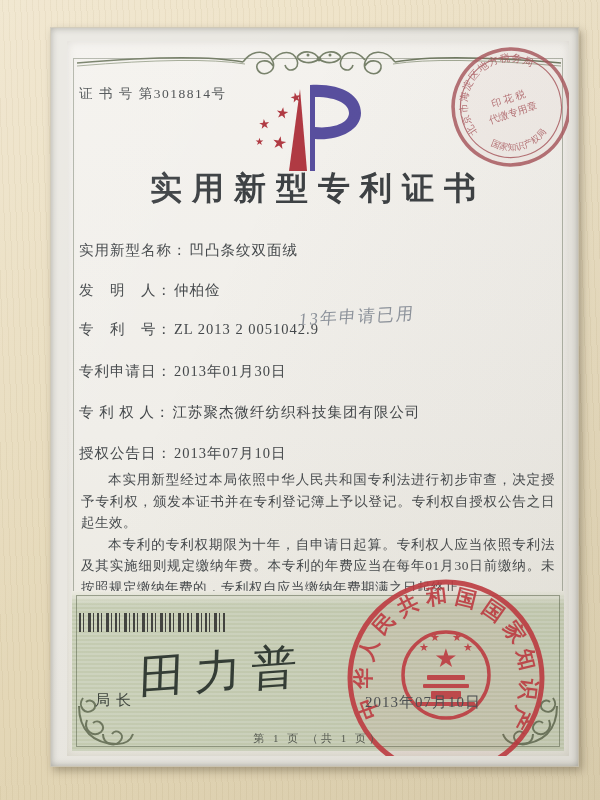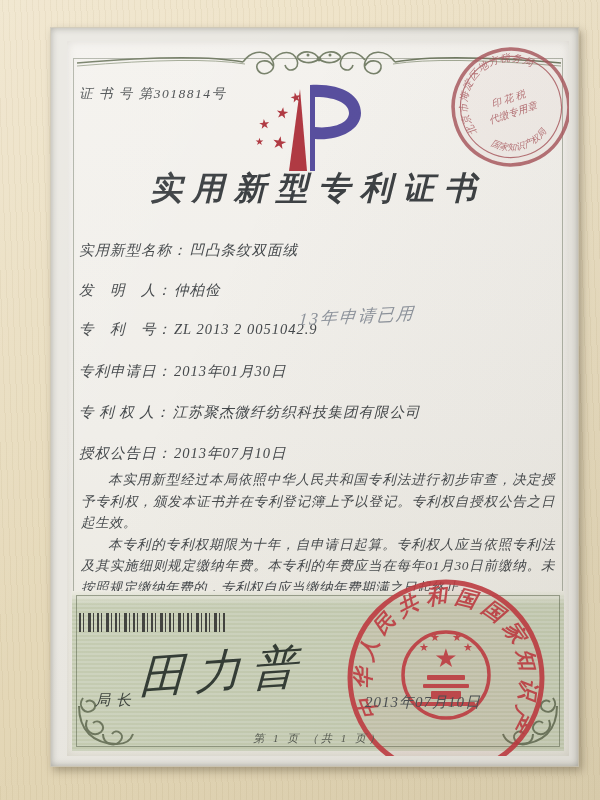--- a/index.html
+++ b/index.html
@@ -2,21 +2,20 @@
 <html><head>
 <meta charset="utf-8">
 <style>
   html,body{margin:0;padding:0;}
   .photo{
     position:relative;width:600px;height:800px;overflow:hidden;
     font-family:"Liberation Serif","DejaVu Serif",serif;
     background:
       repeating-linear-gradient(88deg, rgba(165,145,100,.10) 0 1px, rgba(255,255,255,0) 1px 6px),
       linear-gradient(180deg,#efe4ca 0%,#e8dcbe 55%,#e2d5b4 100%);
-    font-style: italic;
   }
   .photo::after{
     content:"";position:absolute;inset:0;pointer-events:none;
     background:linear-gradient(115deg, rgba(255,255,255,.14) 0%, rgba(255,255,255,0) 35%, rgba(70,60,40,.07) 100%);
   }
   .frame-bevel{
     position:absolute;left:50px;top:27px;right:21px;bottom:33px;
     background:#e9e7e1;border:1px solid #cdc6b4;
     box-shadow: inset 0 0 7px rgba(40,40,30,.35), 3px 4px 8px rgba(60,50,30,.35);
   }

